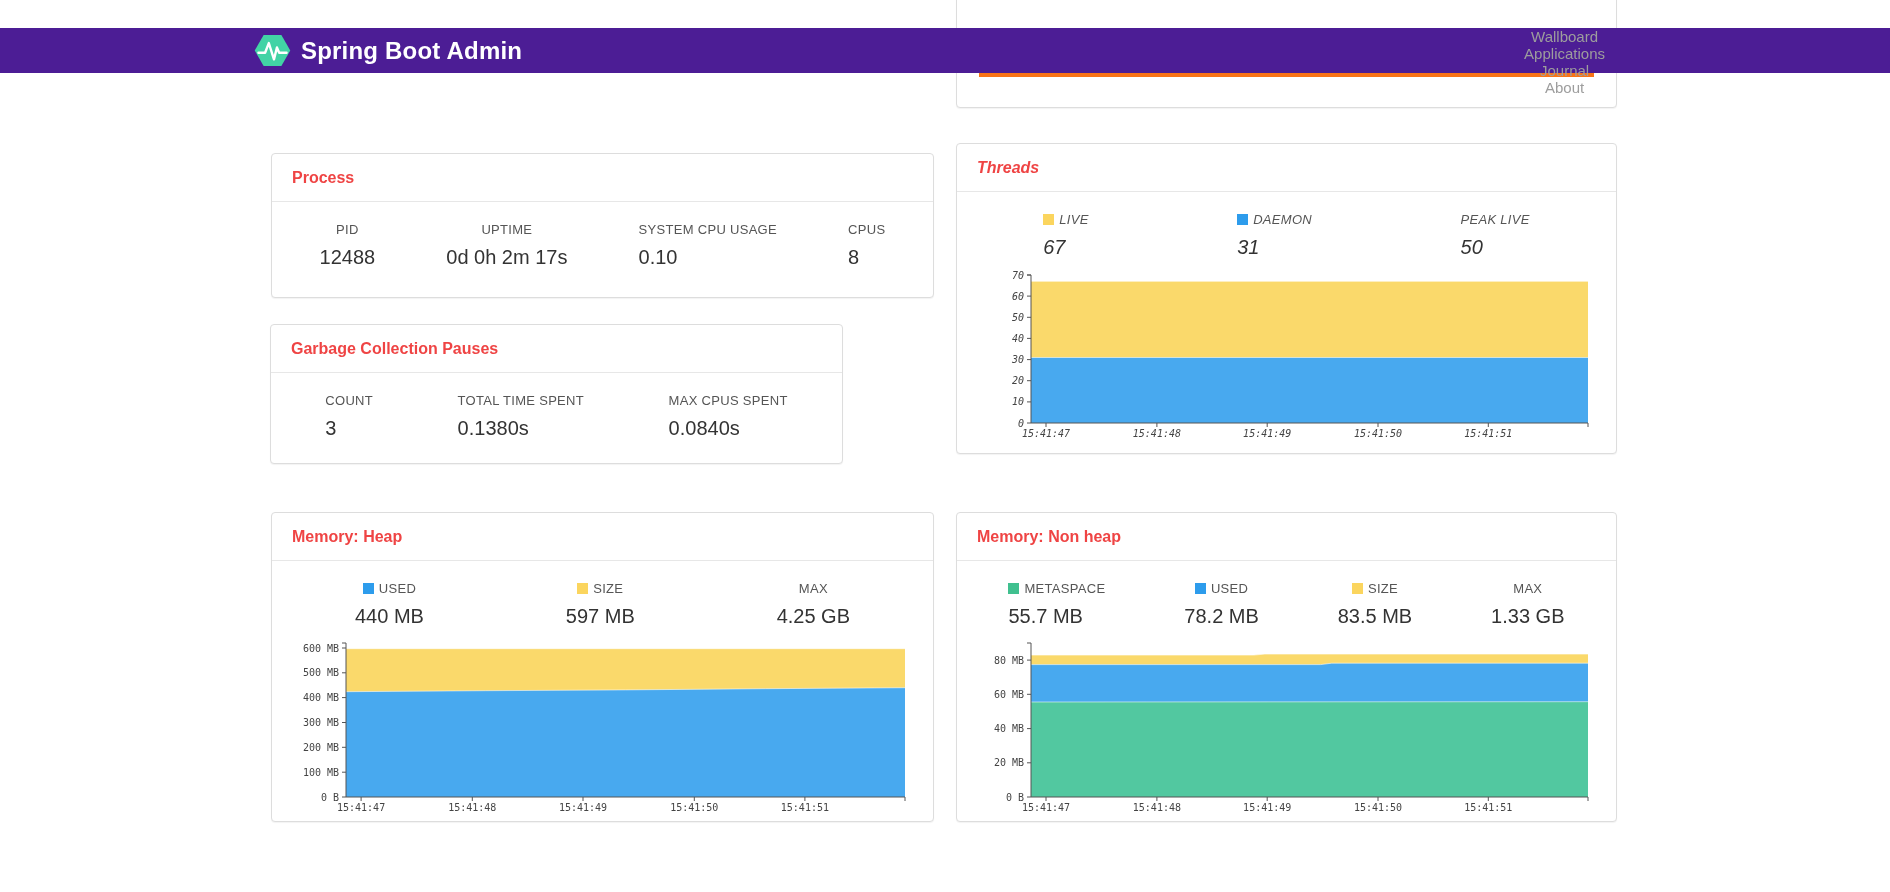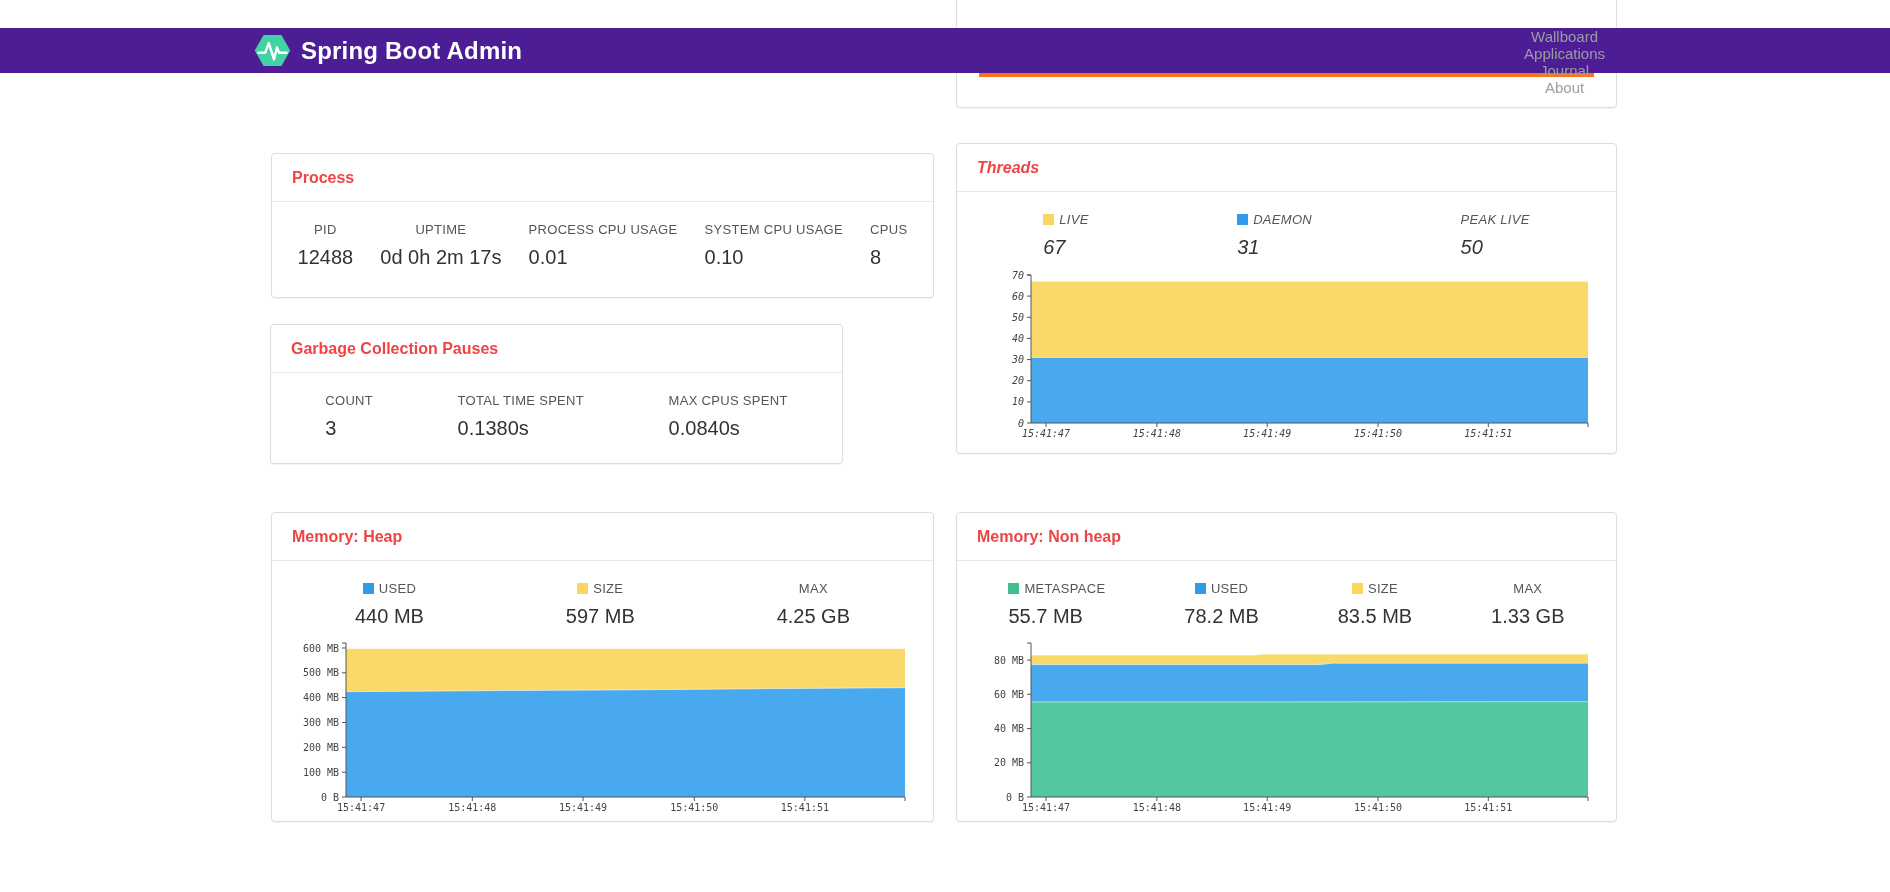--- a/index.html
+++ b/index.html
@@ -82,24 +82,20 @@
   <div class="panel" id="panel-process">
     <div class="panel-heading">Process</div>
     <div class="stats">
       <div class="stat">
         <div class="stat-label">PID</div>
         <div class="stat-value">12488</div>
       </div>
       <div class="stat">
         <div class="stat-label">UPTIME</div>
         <div class="stat-value">0d 0h 2m 17s</div>
-      </div>
-      <div class="stat">
-        <div class="stat-label">PROCESS CPU USAGE</div>
-        <div class="stat-value">0.01</div>
       </div>
       <div class="stat">
         <div class="stat-label">SYSTEM CPU USAGE</div>
         <div class="stat-value">0.10</div>
       </div>
       <div class="stat">
         <div class="stat-label">CPUS</div>
         <div class="stat-value">8</div>
       </div>
     </div>

